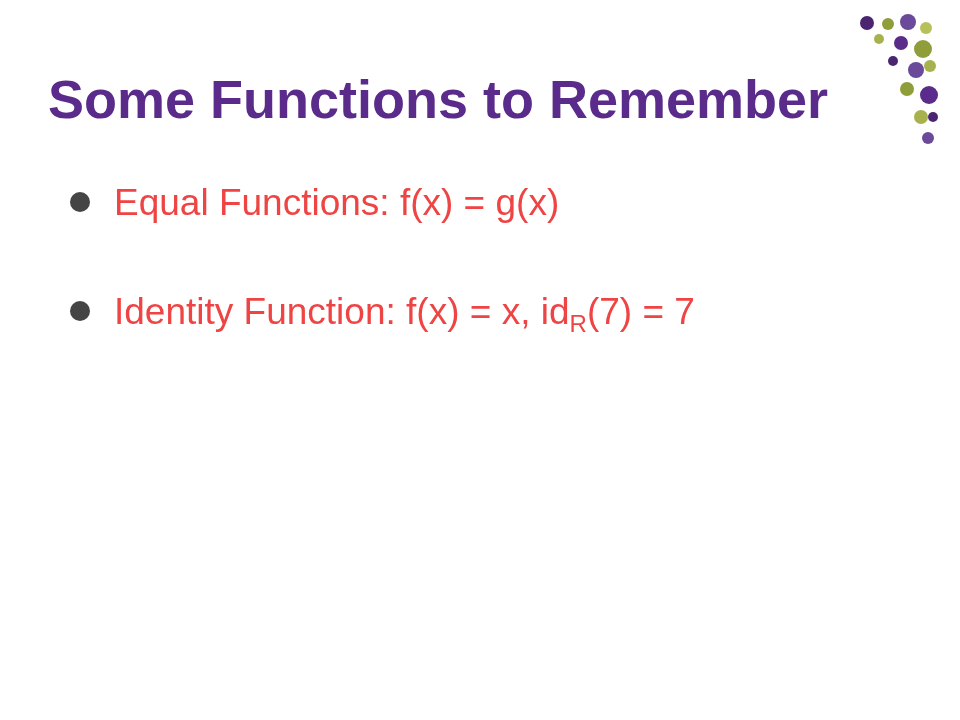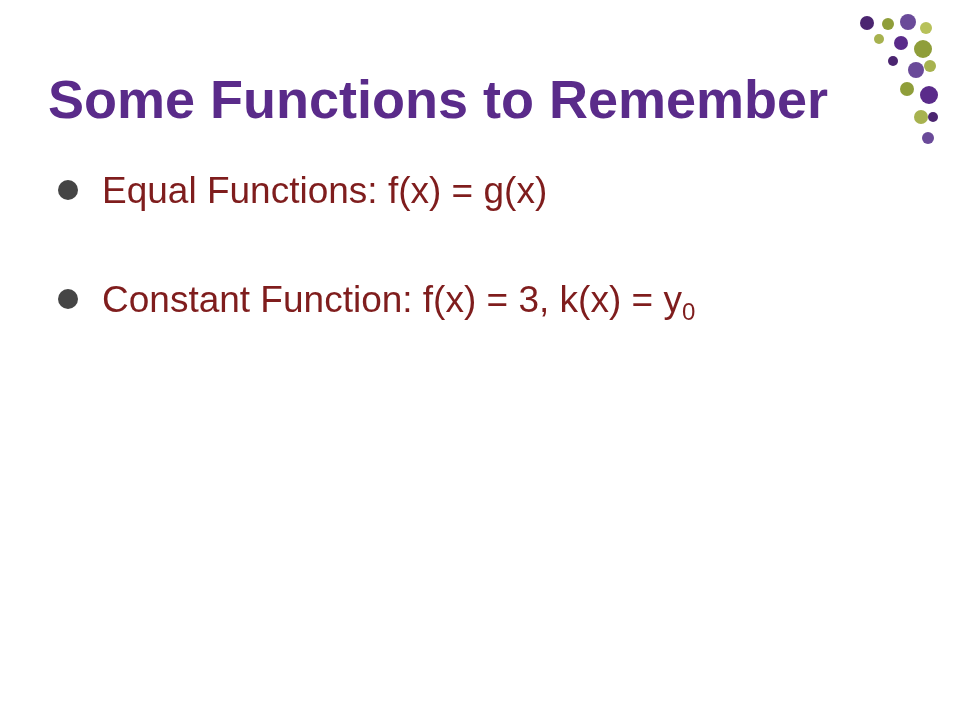--- a/index.html
+++ b/index.html
@@ -26,24 +26,24 @@
     font-weight: bold;
     color: #5a2b8a;
     line-height: 1.1;
     white-space: nowrap;
   }
   ul.content {
     position: absolute;
     left: 58px;
     top: 170px;
     list-style: none;
-    margin: 0;
+    margin: 12px;
     padding: 0;
     font-size: 37px;
-    color: #7f1d1d;
+    color: #ef4444;
   }
   ul.content li {
     position: relative;
     padding-left: 44px;
     margin-bottom: 66px;
     line-height: 1.15;
   }
   ul.content li::before {
     content: "";
     position: absolute;
@@ -92,17 +92,17 @@
       <div class="dot" style="left: 92px; top: 120px; width: 12px; height: 12px; background: rgb(106, 74, 153);"></div>
     </div>
 
   <div class="title">Some Functions to Remember</div>
 
   <ul class="content">
     <li>
       <span>Equal Functions:</span><span> f(x) = g(x)</span>
     </li>
     <li>
-      <span>Constant Function:</span><span> f(x) = 3, k(x) = y</span><span class="sub">0</span>
+      <span>Identity Function:</span><span> f(x) = x, id</span><span class="sub">R</span><span>(7) = 7</span>
     </li>
   </ul>
 
 </div>
 
 </body></html>

